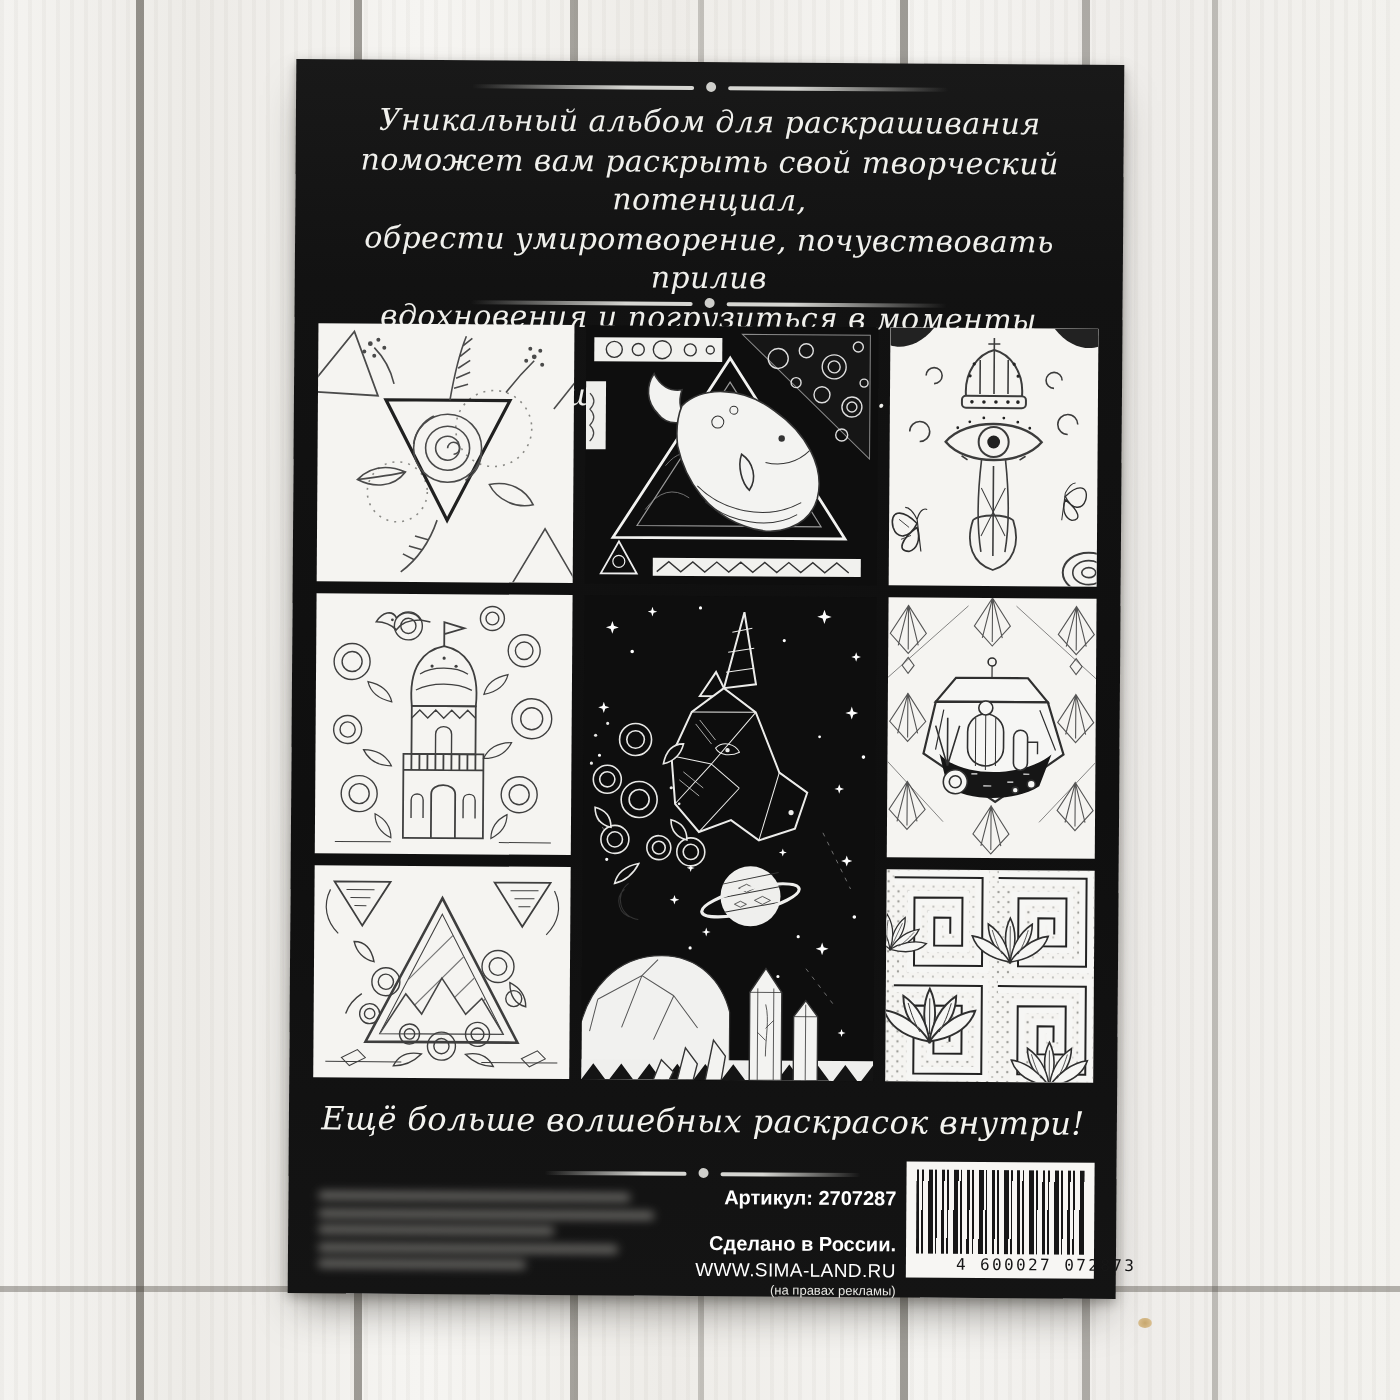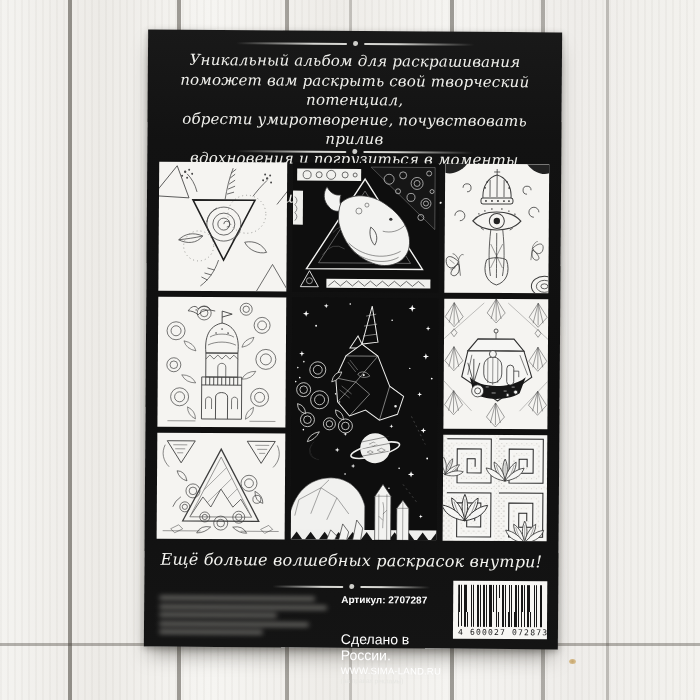--- a/index.html
+++ b/index.html
@@ -65,41 +65,41 @@
     position:absolute;top:520px;left:0;right:0;text-align:center;
     color:#f3f3ef;font-family:"DejaVu Serif", serif;font-style:italic;
     font-size:16px;letter-spacing:.2px;
   }
 
   
   .footer{position:absolute;left:15px;right:110px;top:558px;height:56px;display:flex;}
   .blur-block{width:182px;display:flex;flex-direction:column;gap:4.5px;padding-top:8px;
               filter:blur(2.4px);opacity:.75;}
   .blur-block .bar{height:4px;border-radius:2px;background:#8f8e89;}
-  .pub{flex:1;text-align:left;color:#fff;padding-top:5px;}
+  .pub{flex:1;text-align:right;color:#fff;padding-top:5px;}
   .pub .article{font-weight:bold;font-size:10px;}
-  .pub .made{margin-top:26px;font-weight:normal;font-size:14px;}
+  .pub .made{margin-top:12px;font-weight:bold;font-size:10px;}
   .pub .site{margin-top:2px;font-weight:normal;font-size:9.5px;letter-spacing:.2px;}
   .pub .ad{margin-top:1px;font-size:6.5px;color:#e6e6e2;}
 
   .barcode{
     position:absolute;right:11px;bottom:10px;width:94px;height:58px;background:#f7f6f3;
     display:flex;flex-direction:column;align-items:stretch;padding:4px 5px 2px;box-sizing:border-box;
   }
   .barcode .bars{
     flex:1;
     background-image:repeating-linear-gradient(90deg,
       #161616 0 1.4px,#f7f6f3 1.4px 2.6px,
       #161616 2.6px 3.5px,#f7f6f3 3.5px 6px,
       #161616 6px 8.4px,#f7f6f3 8.4px 9.4px,
       #161616 9.4px 10.2px,#f7f6f3 10.2px 12.6px);
   }
   .barcode .digits{
     text-align:center;font-family:"DejaVu Sans Mono", monospace;
-    font-size:8px;letter-spacing:1.2px;color:#161616;padding-top:1px;white-space:nowrap;
+    font-size:8px;letter-spacing:1.2px;color:#161616;padding-top:1px;white-space:nowrap;margin-left:20px;
   }
 </style>
 </head>
 <body>
 
 <div class="wood"></div>
 <div class="seam-h"></div>
 <div class="knot"></div>
 
 <div class="card">

